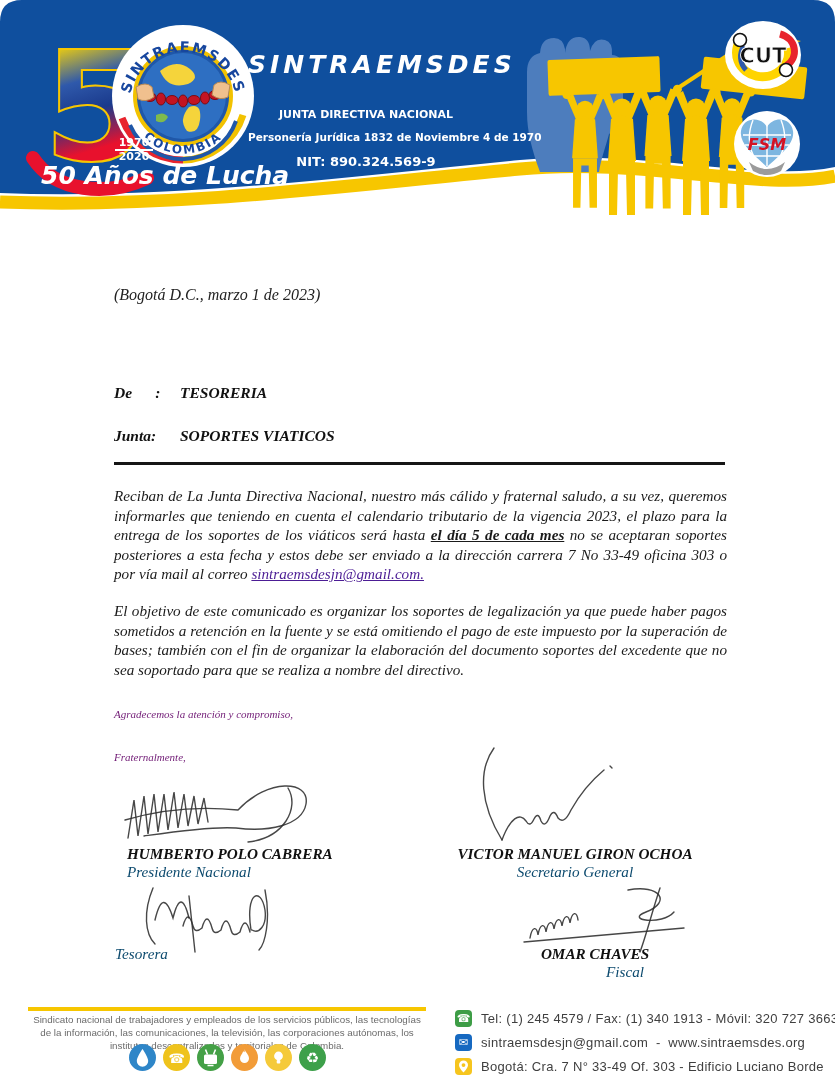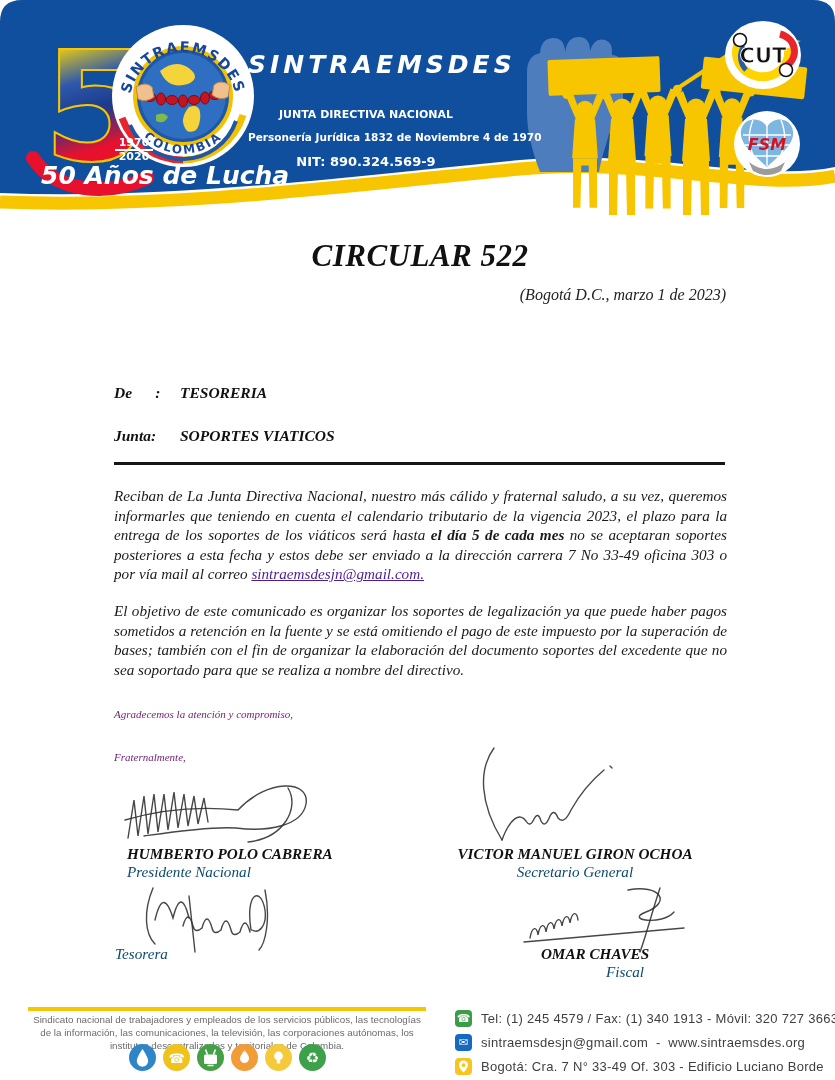--- a/index.html
+++ b/index.html
@@ -24,29 +24,29 @@
   .year-top{border-bottom:2px solid #fff;padding:0 4px;}
   .slogan{position:absolute;left:16px;top:153px;width:230px;color:#fff;white-space:nowrap;
           font-family:"DejaVu Sans",sans-serif;font-style:italic;font-weight:bold;font-size:25px;}
 
   .cut-logo{position:absolute;left:722px;top:18px;}
   .fsm-logo{position:absolute;left:731px;top:110px;}
 
   
   .doc-title{position:absolute;left:114px;top:238px;width:612px;text-align:center;
              font-size:31px;font-weight:bold;font-style:italic;letter-spacing:.5px;color:#111;}
-  .dateline{position:absolute;left:114px;top:286px;width:612px;text-align:right;
+  .dateline{position:absolute;left:114px;top:286px;width:612px;text-align:left;
             font-size:16px;font-style:italic;color:#222;}
   .field-row{position:absolute;left:114px;width:612px;display:flex;
              font-size:15.5px;font-weight:bold;font-style:italic;color:#111;}
   .field-label{width:66px;white-space:pre;flex:0 0 66px;}
   .rule{position:absolute;left:114px;top:462px;width:611px;height:2.6px;background:#151515;}
   .para{position:absolute;left:114px;width:613px;font-size:15.2px;font-style:italic;
         line-height:19.6px;text-align:justify;color:#1a1a1a;}
-  .emph{font-weight:bold;}
+  .emph{font-weight:bold;text-decoration:underline;}
   .mail-link{color:#4c1d95;text-decoration:underline;font-style:italic;}
   .closing{position:absolute;left:114px;font-size:11px;font-style:italic;color:#701a75;}
 
   
   .sig-name{font-size:15.2px;font-weight:bold;font-style:italic;color:#111;white-space:nowrap;}
   .sig-title{font-size:15.2px;font-style:italic;color:#0c4a6e;}
   .sig-left{position:absolute;left:127px;width:290px;text-align:left;}
   .sig-right{position:absolute;left:445px;width:260px;text-align:center;}
   .sig-img{position:absolute;}
   .sig-img path{fill:none;stroke:#2e2e2e;stroke-width:1.4;stroke-linecap:round;opacity:.88;}
@@ -170,21 +170,20 @@
   </svg>
 
   <svg class="fsm-logo" width="72" height="70" viewBox="0 0 72 70">
     <circle cx="36" cy="34" r="33" fill="#fff"></circle>
     <path d="M36,17 C30,6 12,7 10,21 C8,34 23,45 36,57 C49,45 64,34 62,21 C60,7 42,6 36,17 Z" fill="#7db6e0"></path>
     <path d="M12,25 H60 M14,35 H58 M22,46 H50 M36,8 V56 M22,10 C16,25 18,40 26,52 M50,10 C56,25 54,40 46,52" stroke="#fff" stroke-width="1.4" fill="none"></path>
     <path d="M18,52 q18,14 36,0 l-4,9 q-14,8 -28,0 Z" fill="#9b9b9b"></path>
     <text x="36" y="40" text-anchor="middle" font-family="DejaVu Sans, sans-serif" font-weight="bold" font-style="italic" font-size="16" fill="#d41224">FSM</text>
   </svg>
 
-  <div class="doc-title">CIRCULAR 522</div>
   <div class="dateline">(Bogotá D.C., marzo 1 de 2023)</div>
 
   <div class="field-row" style="top:384px">
     <span class="field-label">De      :</span>
     <span class="field-value">TESORERIA</span>
   </div>
   <div class="field-row" style="top:427px">
     <span class="field-label">Junta:</span>
     <span class="field-value">SOPORTES VIATICOS</span>
   </div>

